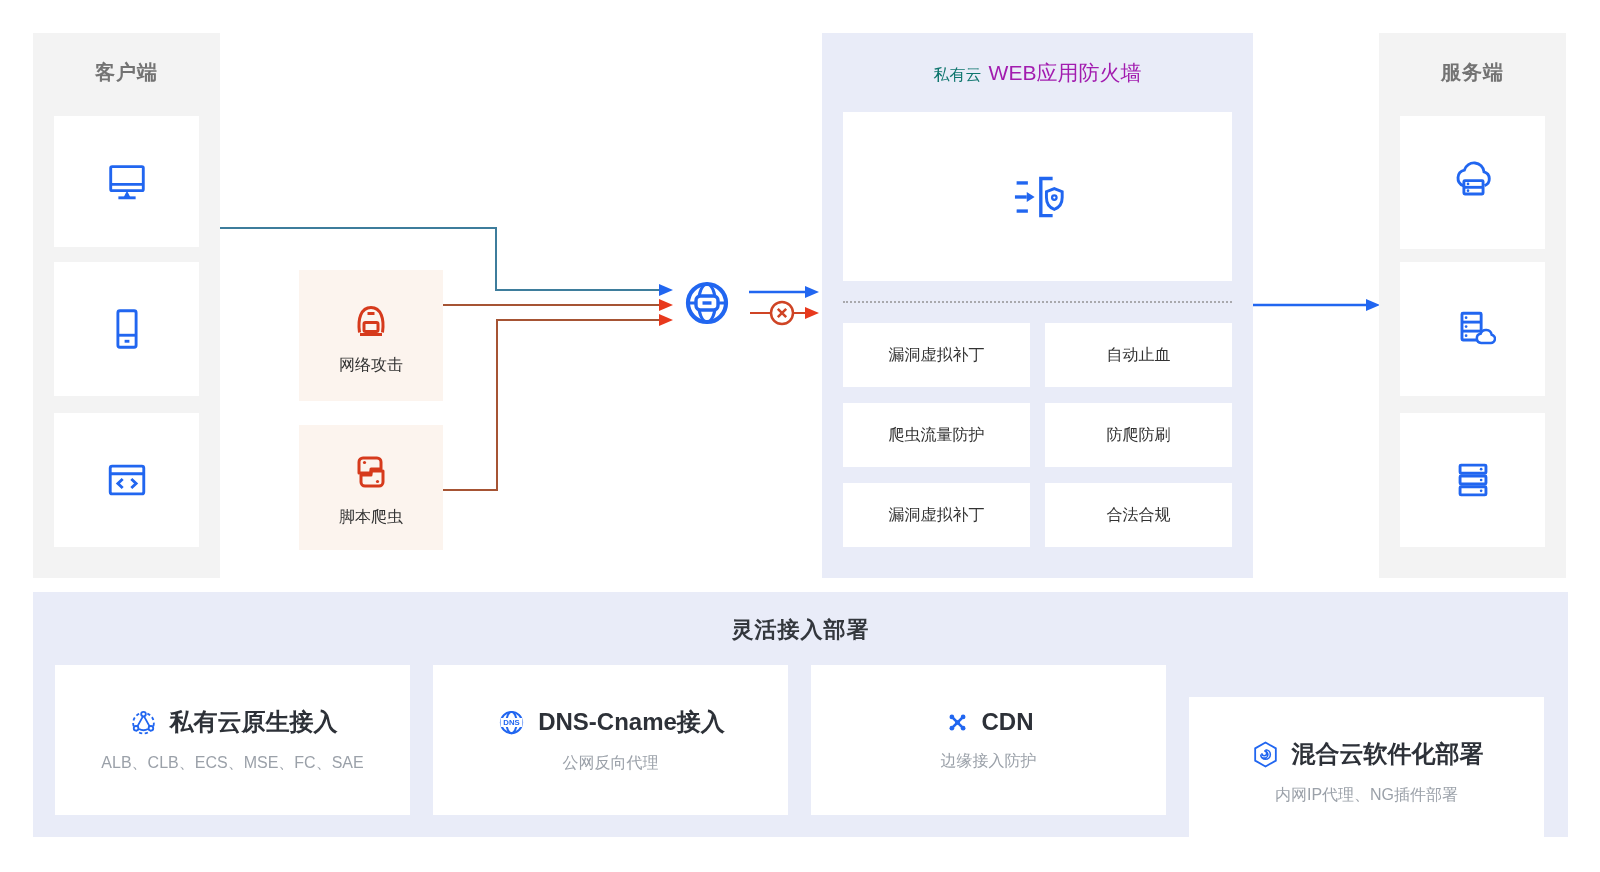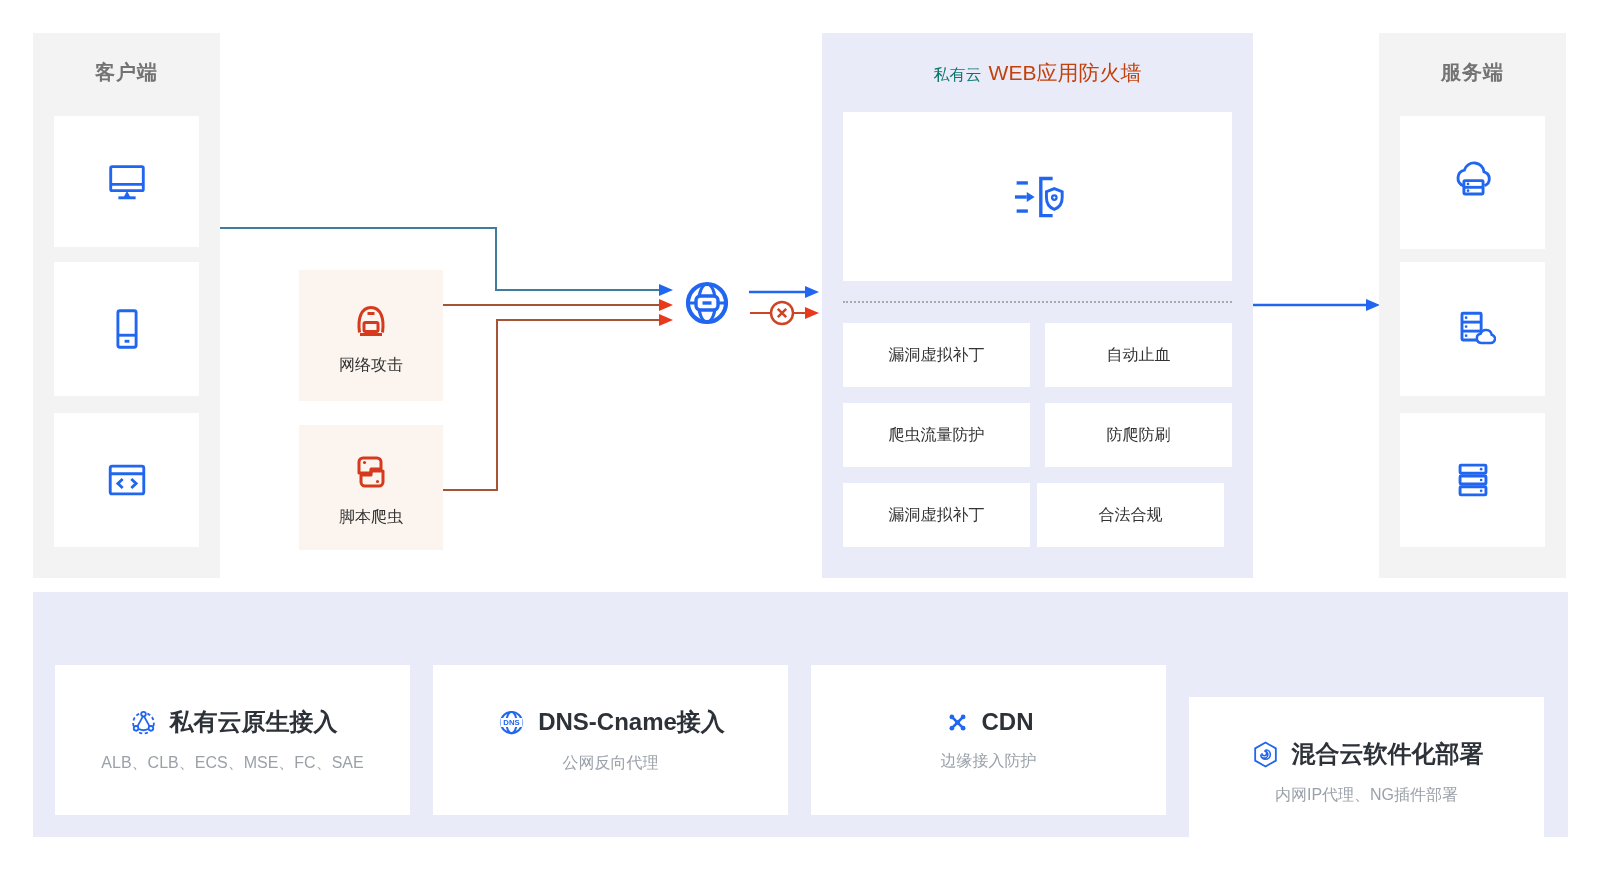--- a/index.html
+++ b/index.html
@@ -20,21 +20,21 @@
   .col-card{left:21px;width:145px;}
 
   
   .threat{position:absolute;left:299px;width:144px;background:#fcf4ee;display:flex;flex-direction:column;align-items:center;justify-content:center;gap:11px;}
   .threat-label{font-size:16px;color:#333;}
 
   
   .waf{left:822px;top:33px;width:431px;height:545px;}
   .waf-title{margin-top:26px;text-align:center;color:#333;}
   .waf-title .strong{font-size:16px;font-weight:400;color:#0f766e;}
-  .waf-title .rest{font-size:21px;font-weight:500;color:#c2410c;margin-left:7px;}
+  .waf-title .rest{font-size:21px;font-weight:500;color:#a21caf;margin-left:7px;}
   .waf-iconbox{position:absolute;left:21px;top:79px;width:389px;height:169px;background:#fff;display:flex;align-items:center;justify-content:center;}
   .waf-dotted{position:absolute;left:21px;top:268px;width:389px;height:0;border-top:2px dotted #a9a9ad;}
   .feature{position:absolute;width:187px;height:64px;background:#fff;display:flex;align-items:center;justify-content:center;font-size:16px;color:#333;}
 
   
   .deploy{left:33px;top:592px;width:1535px;height:245px;}
   .deploy-title{margin-top:23px;text-align:center;font-size:22px;font-weight:700;color:#33373d;letter-spacing:1px;}
   .deploy-card{position:absolute;top:73px;width:355px;height:150px;background:#fff;display:flex;flex-direction:column;align-items:center;justify-content:center;gap:15px;}
   .deploy-card .trow{display:flex;align-items:center;gap:11px;}
   .deploy-card .ttl{font-size:24px;font-weight:700;color:#2d3138;}
@@ -153,21 +153,21 @@
           <circle cx="38.5" cy="24.5" r="2" stroke-width="2"></circle>
         </svg>
       </span>
     </div>
     <div class="waf-dotted"></div>
     <div class="feature" style="left:21px;top:290px;">漏洞虚拟补丁</div>
     <div class="feature" style="left:223px;top:290px;">自动止血</div>
     <div class="feature" style="left:21px;top:370px;">爬虫流量防护</div>
     <div class="feature" style="left:223px;top:370px;">防爬防刷</div>
     <div class="feature" style="left:21px;top:450px;">漏洞虚拟补丁</div>
-    <div class="feature" style="left:215px;top:450px;">合法合规</div>
+    <div class="feature" style="left:223px;top:450px;">合法合规</div>
   </div>
 
   <div class="panel panel-gray right-col">
     <div class="panel-title">服务端</div>
     <div class="card col-card" style="top:83px;height:133px;">
       <span>
         <svg class="ic" width="46" height="46" viewBox="0 0 48 48" fill="none" stroke="#2166F0" stroke-width="3">
           <path d="M14 26.8 A8.5 8.5 0 0 1 15 10.5 A10.5 10.5 0 0 1 35.5 12.5 A7.5 7.5 0 0 1 36 26.8"></path>
           <rect x="14.5" y="21.5" width="20" height="14" rx="1" fill="#ffffff"></rect>
           <line x1="14.5" y1="28.5" x2="34.5" y2="28.5"></line>
@@ -197,20 +197,21 @@
           <rect x="10.5" y="31.1" width="27" height="8.4" rx="1"></rect>
           <circle cx="32.5" cy="12.7" r="1.4" fill="#2166F0" stroke="none"></circle>
           <circle cx="32.5" cy="24" r="1.4" fill="#2166F0" stroke="none"></circle>
           <circle cx="32.5" cy="35.3" r="1.4" fill="#2166F0" stroke="none"></circle>
         </svg>
       </span>
     </div>
   </div>
 
   <div class="panel panel-lav deploy">
+    <div class="deploy-title">灵活接入部署</div>
 
     <div class="deploy-card" style="left:22px;">
       <div class="trow">
         <span>
           <svg class="ic" width="31" height="31" viewBox="0 0 48 48" fill="none" stroke="#2166F0" stroke-width="2.8">
             <circle cx="24" cy="25" r="16" stroke-dasharray="5 4"></circle>
             <path d="M24 13 L13.5 32 M24 13 L34.5 32"></path>
             <path d="M17 34 q7 4 14 0"></path>
             <circle cx="24" cy="11" r="3.6" fill="#ffffff"></circle>
             <circle cx="12.5" cy="33" r="3.6" fill="#ffffff"></circle>

